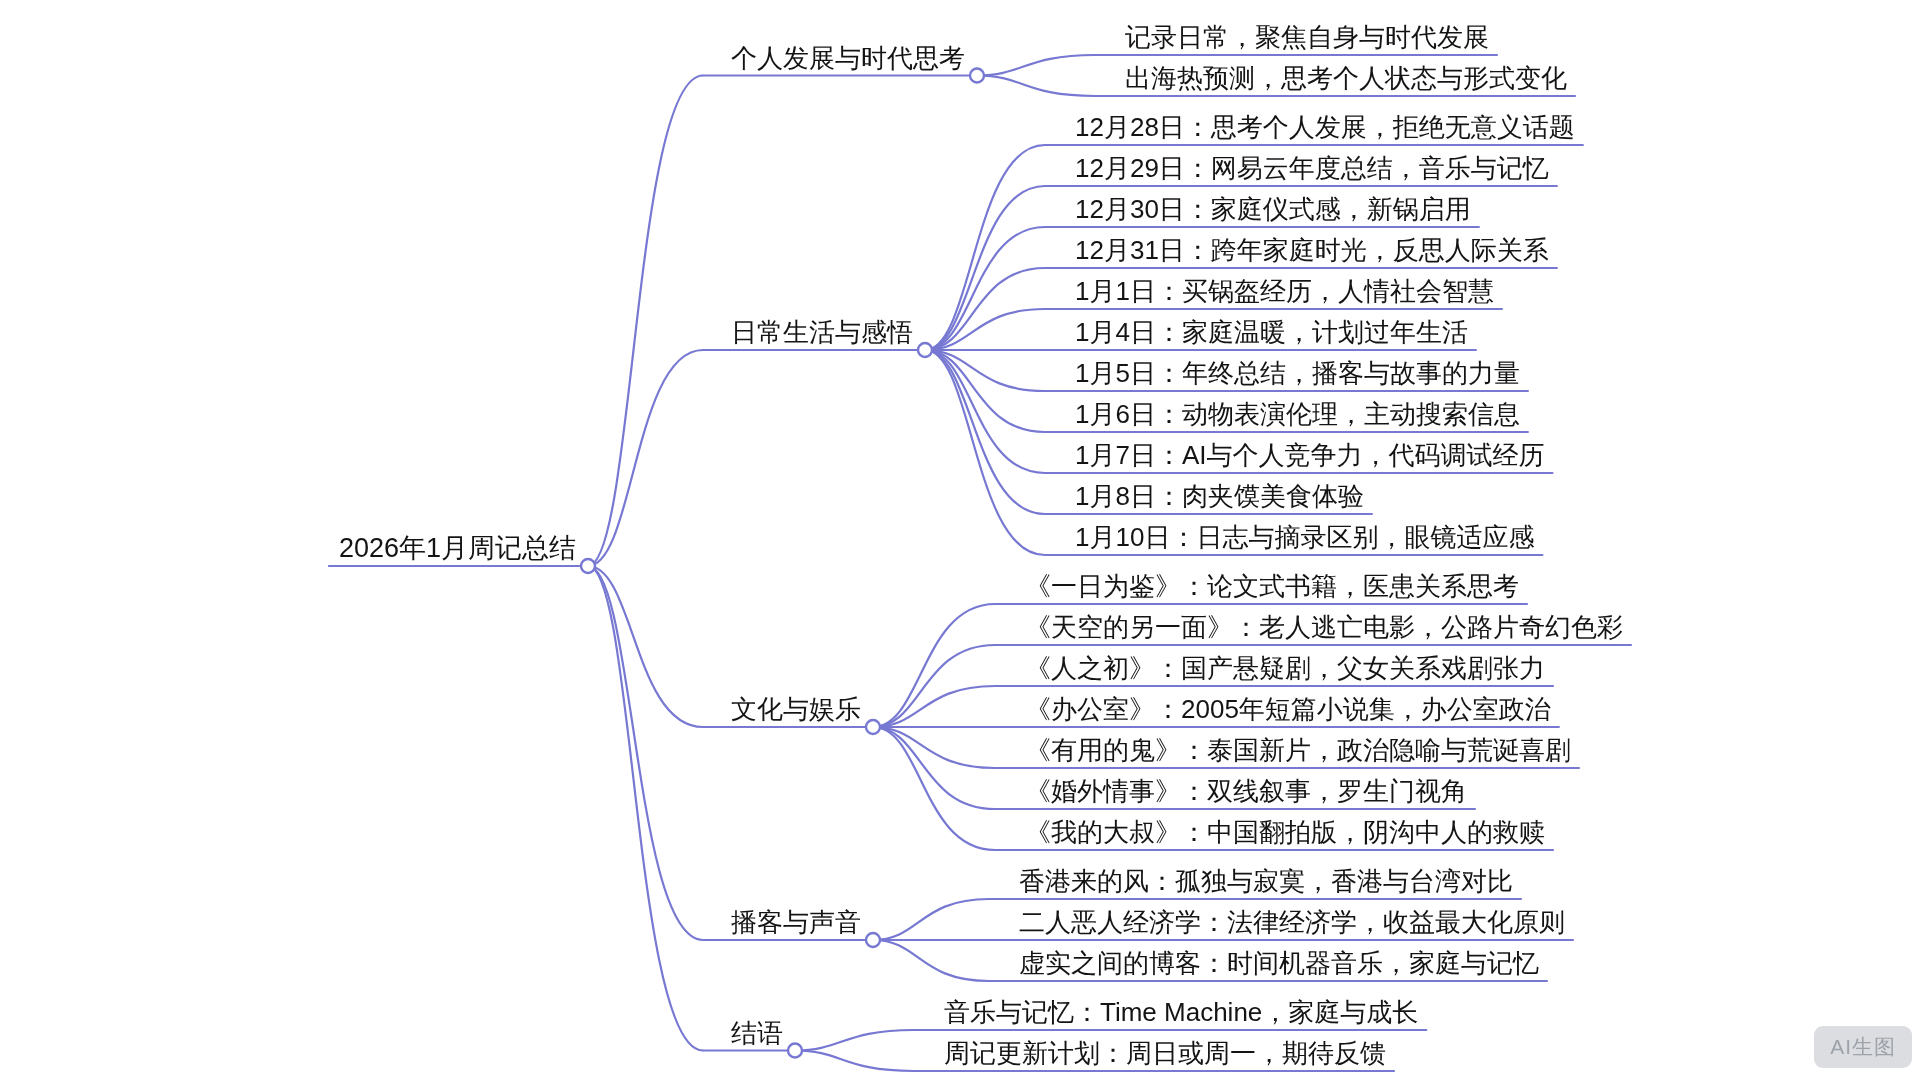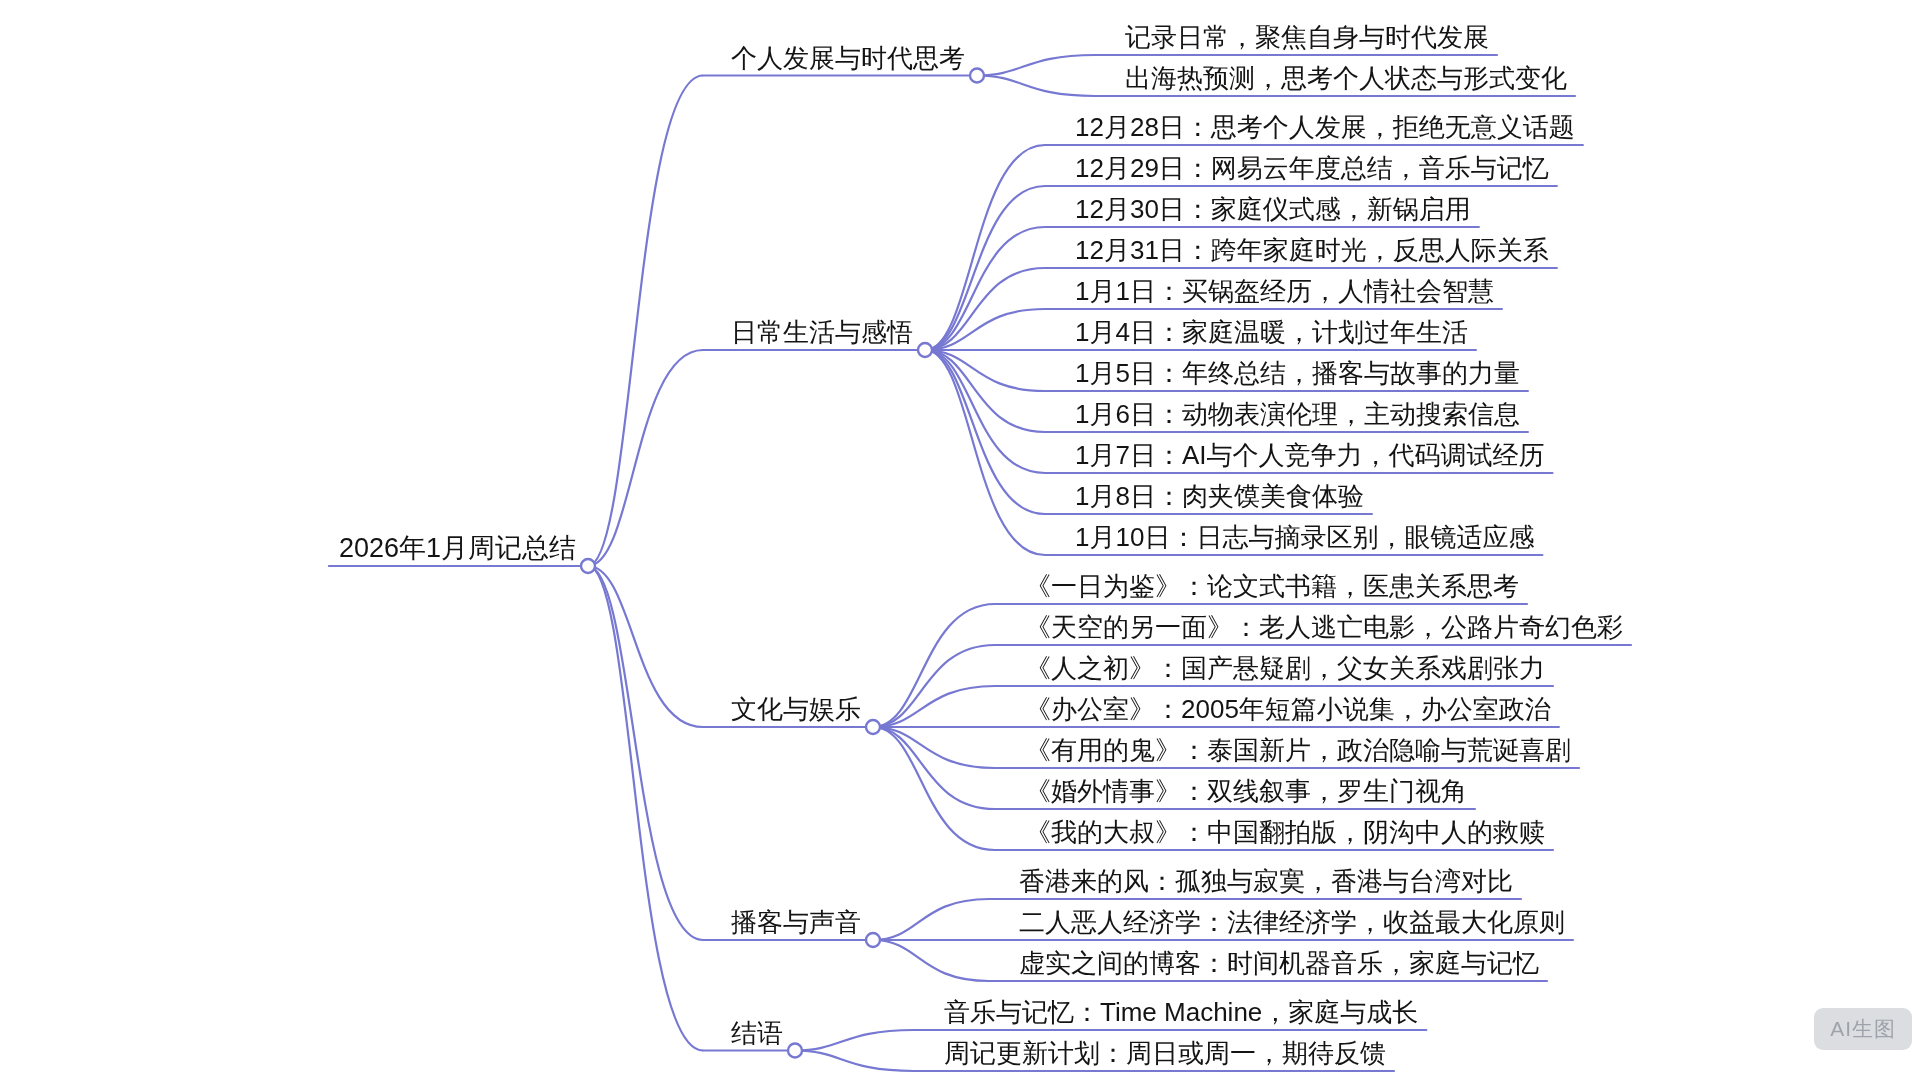--- a/index.html
+++ b/index.html
@@ -18,21 +18,21 @@
     display: block;
     width: 1920px;
     height: 1080px;
   }
   #mindmap-svg text {
     font-family: "Liberation Sans", "DejaVu Sans", sans-serif;
   }
   .watermark {
     position: absolute;
     right: 8px;
-    bottom: 30px;
+    bottom: 12px;
     background: #d3d5da;
     opacity: 0.8;
     border-radius: 9px;
     padding: 7px 16px;
     font-size: 21px;
     color: #878d97;
     letter-spacing: 1px;
     user-select: none;
   }
 </style>

